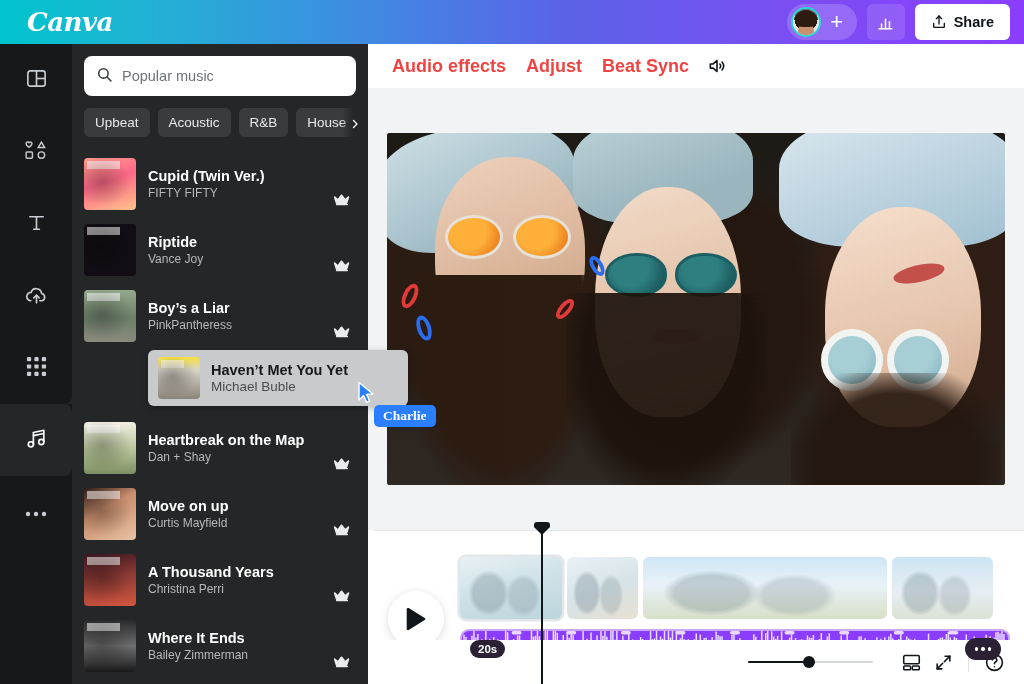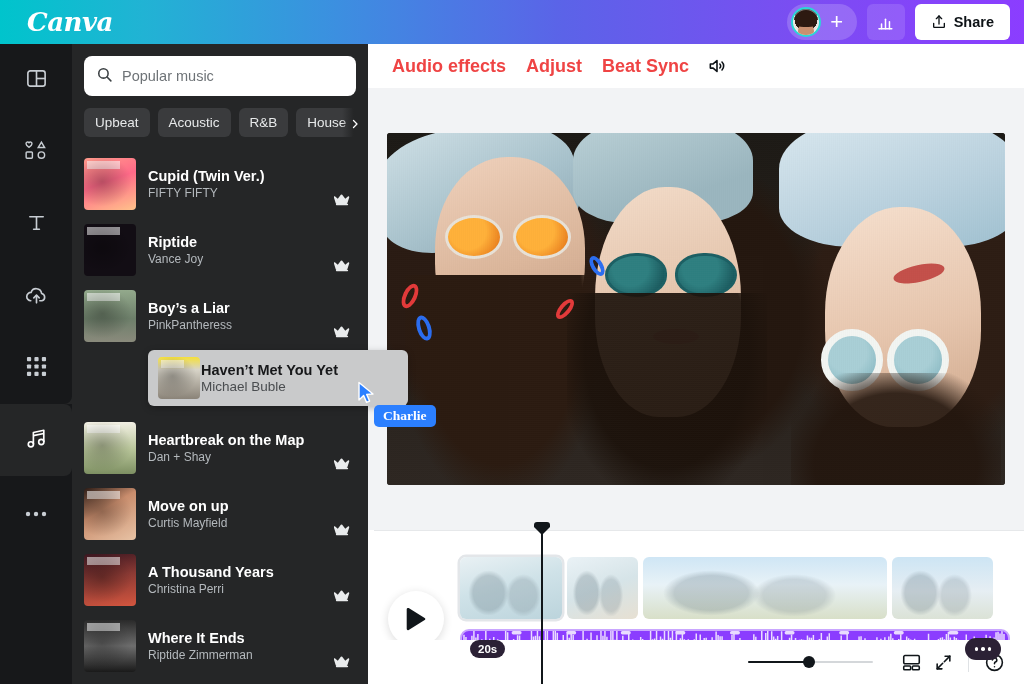--- a/index.html
+++ b/index.html
@@ -124,21 +124,21 @@
     content:""; position:absolute; inset:0;
     background:radial-gradient(ellipse at 35% 45%, rgba(0,0,0,.28) 0%, rgba(0,0,0,0) 62%);
   }
   .art-band{ position:absolute; left:3px; top:3px; right:16px; height:8px;
     background:rgba(255,255,255,.55); }
 
   
   #drag-ghost{
     position:absolute; left:148px; top:350px; width:260px; height:56px;
     background:#c9cacb; border-radius:6px; display:flex; align-items:center;
-    gap:1px; padding:0 10px; z-index:60; box-shadow:0 2px 7px rgba(0,0,0,.25);
+    gap:11px; padding:0 10px; z-index:60; box-shadow:0 2px 7px rgba(0,0,0,.25);
   }
   #drag-ghost .art{ width:42px;height:42px;flex:0 0 42px; }
   #drag-ghost .dg-title{ color:#17181a; font-size:14.5px; font-weight:700; }
   #drag-ghost .dg-artist{ color:#4a4d50; font-size:13.5px; margin-top:1px; }
 
   
   #cursor-charlie{ position:absolute; left:357px; top:381px; z-index:70;font-family:Liberation Serif, serif; }
   #charlie-label{
     position:absolute; left:17px; top:24px; background:#2b7fff; color:#fff;
     font-size:13.5px; font-weight:600; padding:3px 9px; border-radius:5px;
@@ -451,21 +451,21 @@
             <rect x="2.6" y="14.4" width="16.8" height="2.1" rx="1"></rect>
           </svg>
         </div>
       </div>
       <div class="track">
         <div class="art art-where">
           <div class="art-band"></div>
         </div>
         <div class="track-meta">
           <div class="track-title">Where It Ends</div>
-          <div class="track-artist">Riptide Zimmerman</div>
+          <div class="track-artist">Bailey Zimmerman</div>
         </div>
         <div class="crown">
           <svg width="16" height="13" viewBox="0 0 22 17" fill="currentColor">
             <path d="M1.6 4.4l3.6 3.1 4.2-5.4a1.2 1.2 0 0 1 1.9 0l4.2 5.4 3.6-3.1c.9-.8 2.2.1 1.8 1.2l-2.6 8.2a1.2 1.2 0 0 1-1.1.8H3.5a1.2 1.2 0 0 1-1.1-.8L-.2 5.6C-.6 4.5.7 3.6 1.6 4.4z"></path>
             <rect x="2.6" y="14.4" width="16.8" height="2.1" rx="1"></rect>
           </svg>
         </div>
       </div>
     </div>
 </div>

